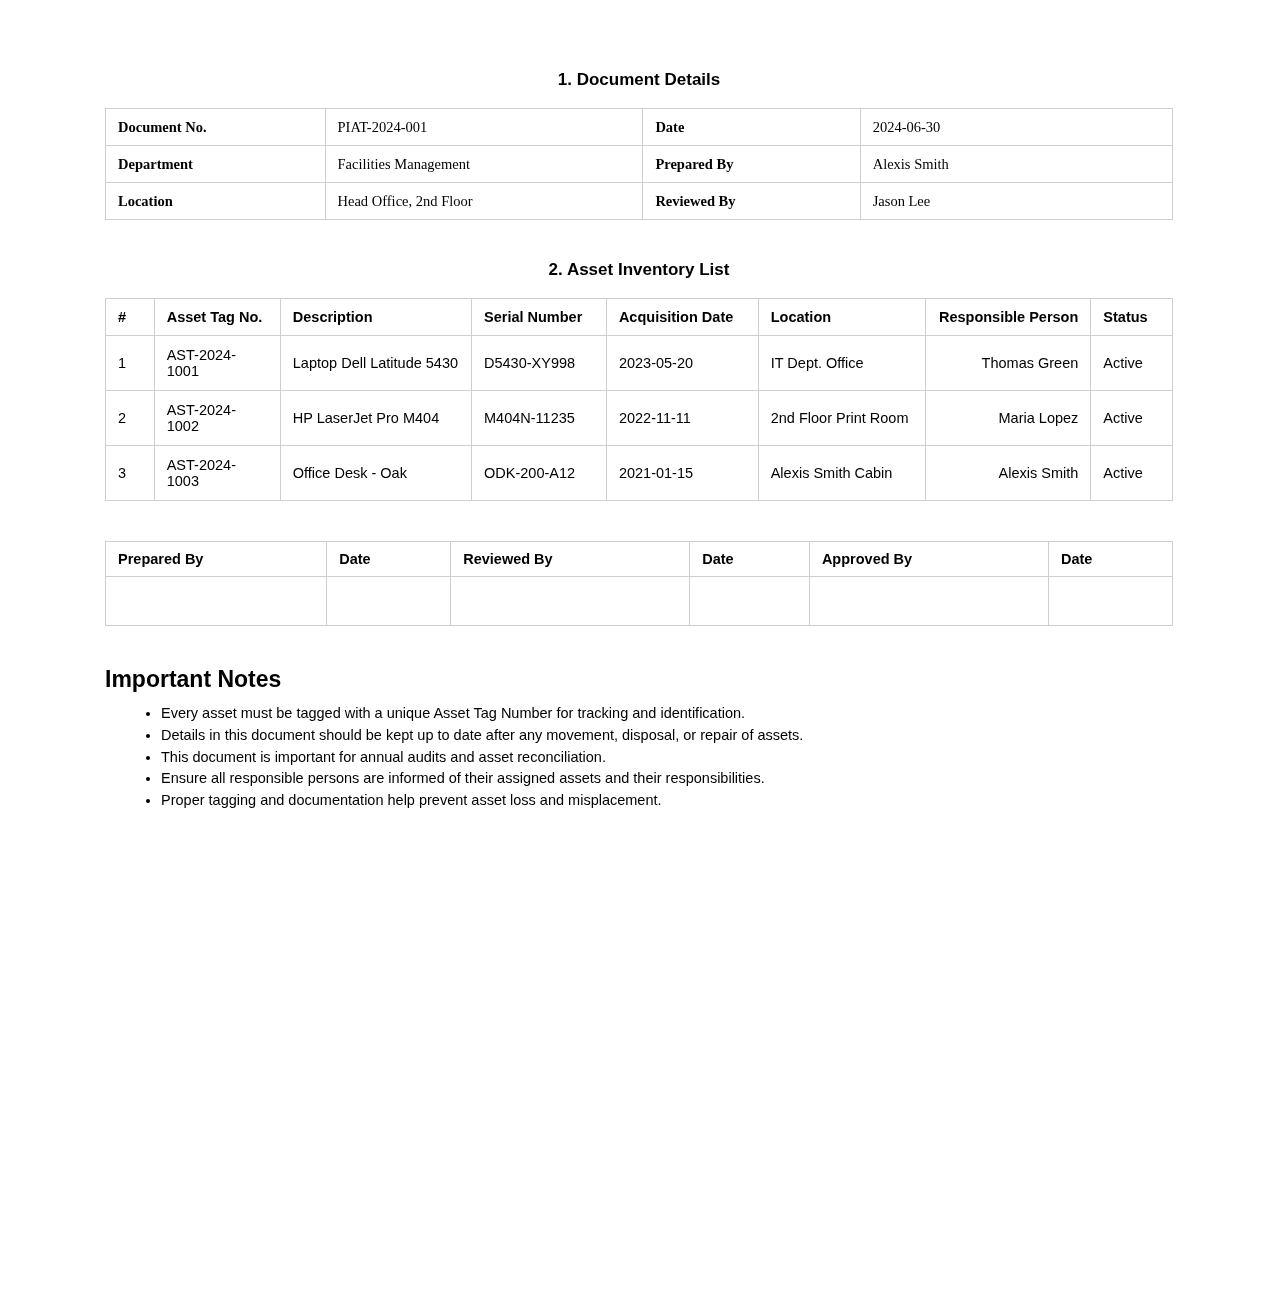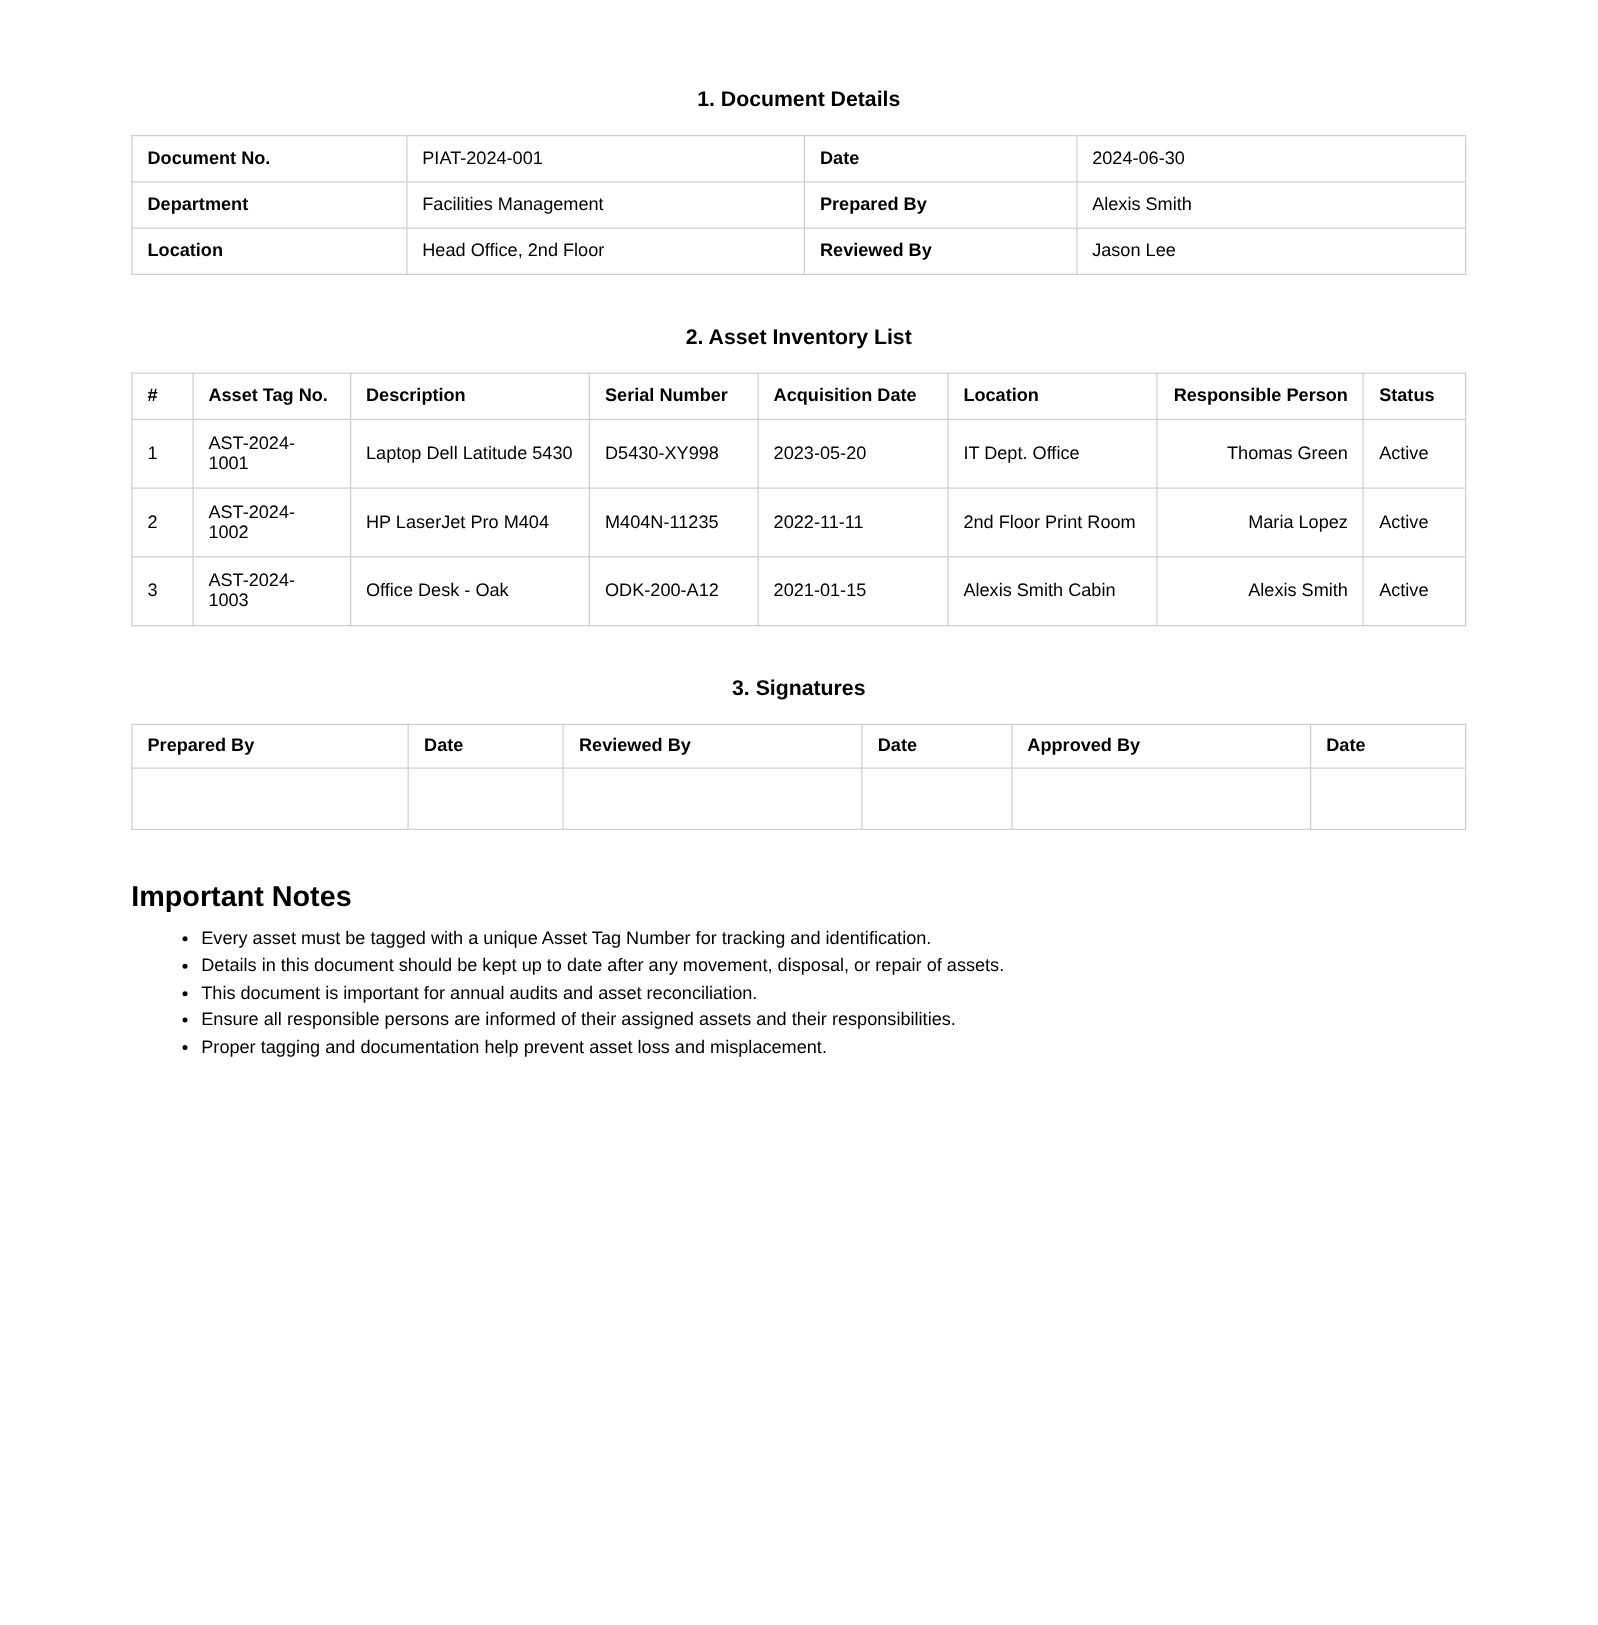--- a/index.html
+++ b/index.html
@@ -39,20 +39,21 @@
   }
   table td, table th {
     border: 1px solid #cfcfcf;
     padding: 9px 12px;
     text-align: left;
     vertical-align: middle;
   }
   
   .details-table td {
     height: 18px;
+    font-family: Liberation Serif, serif;
   }
   .details-table td.label {
     font-weight: bold;
     width: 215px;
   }
   .details-table td.value {
     width: 330px;
   }
   .details-table td.label2 {
     font-weight: bold;
@@ -180,21 +181,20 @@
           <td class="col-acq">2021-01-15</td>
           <td class="col-loc">Alexis Smith Cabin</td>
           <td class="col-person">Alexis Smith</td>
           <td class="col-status">Active</td>
         </tr>
       </tbody>
     </table>
   </div>
 
   <div class="section">
-    <h2 class="section-title">3. Signatures</h2>
     <table class="sign-table">
       <thead>
         <tr>
           <th class="c-prep">Prepared By</th>
           <th class="c-date1">Date</th>
           <th class="c-rev">Reviewed By</th>
           <th class="c-date2">Date</th>
           <th class="c-appr">Approved By</th>
           <th class="c-date3">Date</th>
         </tr>

